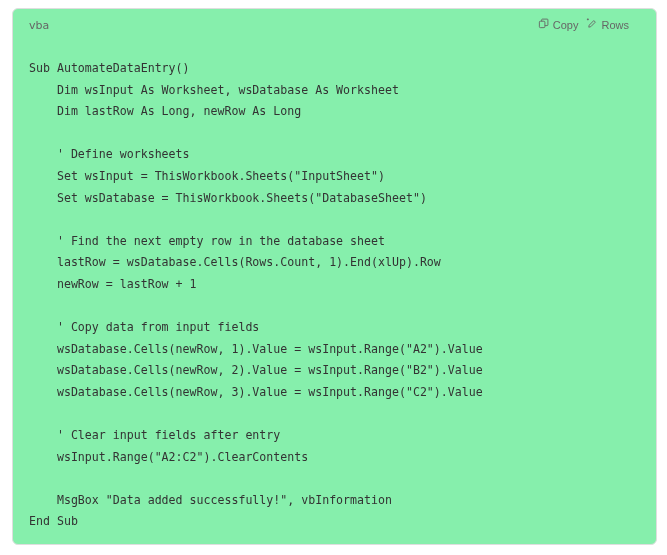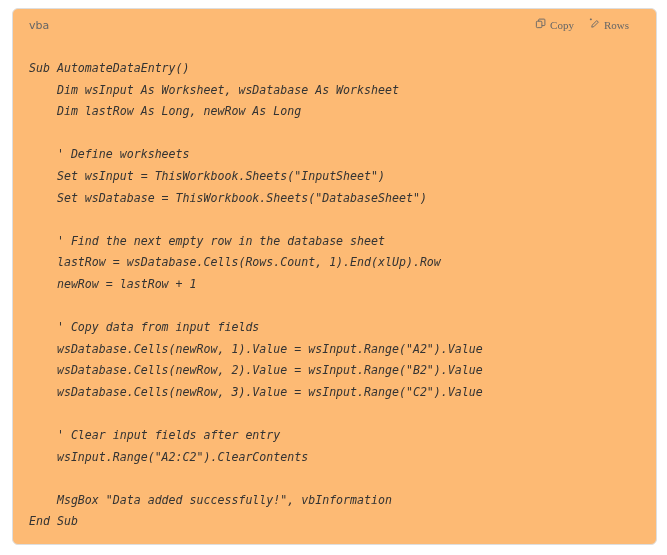--- a/index.html
+++ b/index.html
@@ -10,21 +10,21 @@
       height: 555px;
       overflow: hidden;
     }
     .code-block {
       position: absolute;
       left: 12px;
       top: 8px;
       width: 645px;
       height: 537px;
       box-sizing: border-box;
-      background: #fdba74;
+      background: #86efac;
       border: 1px solid #dedede;
       border-radius: 6px;
     }
     .header {
       position: absolute;
       left: 0;
       top: 0;
       right: 0;
       height: 34px;
     }
@@ -34,22 +34,22 @@
       top: 10px;
       font-family: "DejaVu Sans", sans-serif;
       font-size: 11px;
       color: #666666;
     }
     .actions {
       position: absolute;
       right: 27px;
       top: 9px;
       display: flex;
-      gap: 15px;
-      font-family: Liberation Serif, serif;
+      gap: 8px;
+      font-family: Liberation Sans, sans-serif;
       font-size: 11px;
       color: #666666;
     }
     .action-btn {
       display: flex;
       align-items: center;
       gap: 4px;
       cursor: pointer;
     }
     .action-btn svg {
@@ -59,21 +59,20 @@
     .code {
       position: absolute;
       left: 16px;
       top: 49px;
       margin: 0;
       font-family: "DejaVu Sans Mono", monospace;
       font-size: 11.6px;
       line-height: 21.6px;
       color: #333333;
       white-space: pre;
-      font-style: italic;
     }
     .code-line {
       display: block;
       height: 21.6px;
     }
   </style>
 </head>
 <body>
 
 <div class="code-block">

